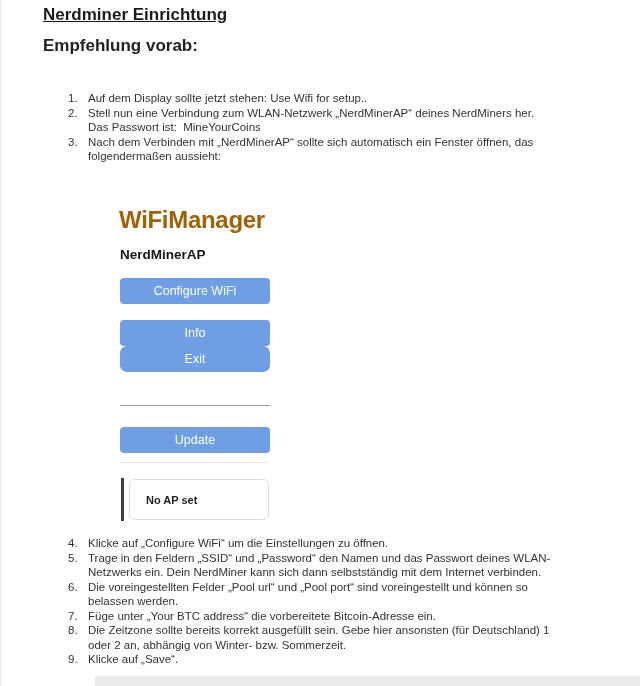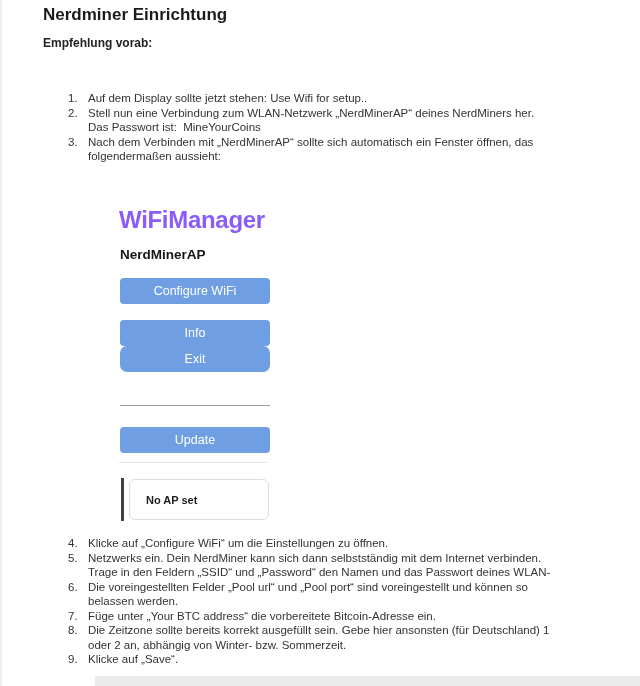--- a/index.html
+++ b/index.html
@@ -10,46 +10,47 @@
     background: #ffffff;
     font-family: "Liberation Sans", sans-serif;
     color: #2b2b2b;
     overflow: hidden;
   }
   .line { white-space: pre-wrap; }
 
   .title {
     position: absolute; left: 43px; top: 5px;
     font-size: 17px; font-weight: bold; color: #1c1c1c;
+    text-decoration: underline;
     margin: 0;
   }
   .rec-heading {
     position: absolute; left: 43px; top: 36px;
-    font-size: 12px; font-weight: bold; color: #222;
+    font-size: 17px; font-weight: bold; color: #222;
   }
   .intro {
     position: absolute; left: 43px; top: 50px;
     font-size: 11.5px; line-height: 13.5px; color: #333;
   }
 
   .steps {
     position: absolute; left: 68px;
     font-size: 11.5px; line-height: 14.5px; color: #333;
     width: 560px;
   }
   .steps-top { top: 91px; }
   .steps-bottom { top: 536px; }
   .step { display: flex; }
   .step .num { flex: 0 0 20px; width: 20px; }
   .step .step-lines { flex: 1 1 auto; }
 
   
   .wm-title {
     position: absolute; left: 119px; top: 206px;
-    font-size: 24px; font-weight: bold; color: #8b5cf6;
+    font-size: 24px; font-weight: bold; color: #a16207;
     letter-spacing: -0.3px; margin: 0; text-align: center;
   }
   .wm-ap {
     position: absolute; left: 120px; top: 247px;
     font-size: 13.5px; font-weight: bold; color: #161616;
   }
   .wm-btn {
     position: absolute; left: 120px; width: 150px; height: 26px;
     background: #6f9ee3; border: none; border-radius: 4px;
     color: #ffffff; font-size: 12.5px; font-family: inherit;
@@ -144,22 +145,22 @@
   <div class="steps steps-bottom">
     <div class="step">
       <span class="num">4.</span>
       <div class="step-lines">
         <div class="line">Klicke auf „Configure WiFi“ um die Einstellungen zu öffnen.</div>
       </div>
     </div>
     <div class="step">
       <span class="num">5.</span>
       <div class="step-lines">
+        <div class="line">Trage in den Feldern „SSID“ und „Password“ den Namen und das Passwort deines WLAN-</div>
         <div class="line">Netzwerks ein. Dein NerdMiner kann sich dann selbstständig mit dem Internet verbinden.</div>
-        <div class="line">Trage in den Feldern „SSID“ und „Password“ den Namen und das Passwort deines WLAN-</div>
       </div>
     </div>
     <div class="step">
       <span class="num">6.</span>
       <div class="step-lines">
         <div class="line">Die voreingestellten Felder „Pool url“ und „Pool port“ sind voreingestellt und können so</div>
         <div class="line">belassen werden.</div>
       </div>
     </div>
     <div class="step">

